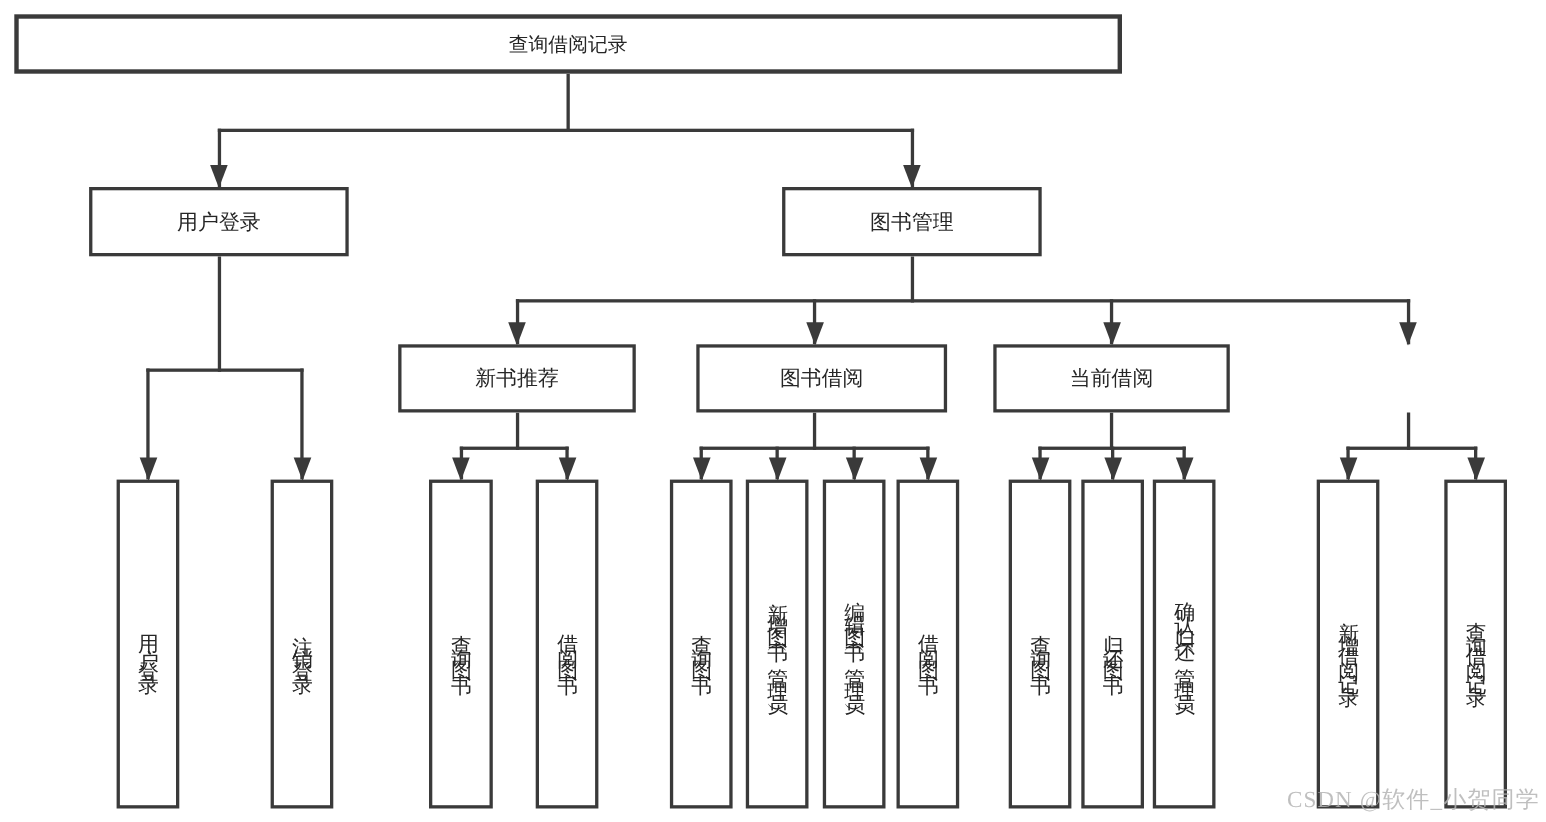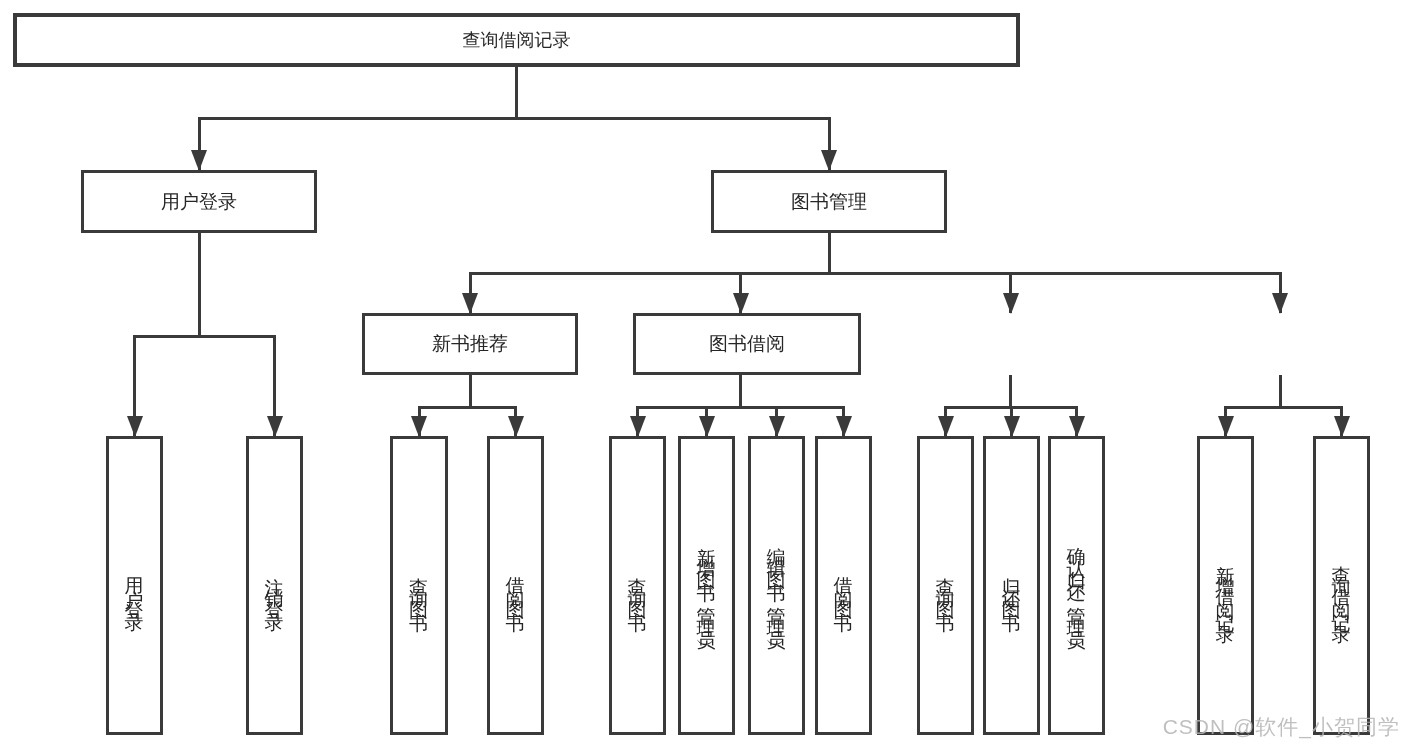--- a/index.html
+++ b/index.html
@@ -49,20 +49,21 @@
   .watermark {
     position: absolute;
     top: 713px;
     right: 5px;
     font-size: 21px;
     letter-spacing: 1px;
     color: var(--watermark, #b5b5b5);
     opacity: 0.85;
     z-index: 5;
     pointer-events: none;
+    font-family: Liberation Serif, serif;
   }
 </style>
 </head>
 <body>
 
 <div class="canvas" style="--line: #3a3a3a; --text: #262626; --fill: #ffffff; --bg: #ffffff; --watermark: #b5b5b5;">
   <div class="watermark">CSDN @软件_小贺同学</div>
 <div class="node root" style="left: 13px; top: 13px; width: 1007px; height: 54px;">
       <span class="node-label">查询借阅记录</span>
     </div>
@@ -70,20 +71,23 @@
       <span class="node-label">用户登录</span>
     </div>
     <div class="node" style="left: 711px; top: 170px; width: 236px; height: 63px;">
       <span class="node-label">图书管理</span>
     </div>
     <div class="node" style="left: 362px; top: 313px; width: 216px; height: 62px;">
       <span class="node-label">新书推荐</span>
     </div>
     <div class="node" style="left: 633px; top: 313px; width: 228px; height: 62px;">
       <span class="node-label">图书借阅</span>
+    </div>
+    <div class="node" style="left: 903px; top: 313px; width: 215px; height: 62px;">
+      <span class="node-label">当前借阅</span>
     </div>
     <div class="node vertical" style="left: 106px; top: 436px; width: 57px; height: 299px;">
       <span class="node-label">用户登录</span>
     </div>
     <div class="node vertical" style="left: 246px; top: 436px; width: 57px; height: 299px;">
       <span class="node-label">注销登录</span>
     </div>
     <div class="node vertical" style="left: 390px; top: 436px; width: 58px; height: 299px;">
       <span class="node-label">查询图书</span>
     </div>

